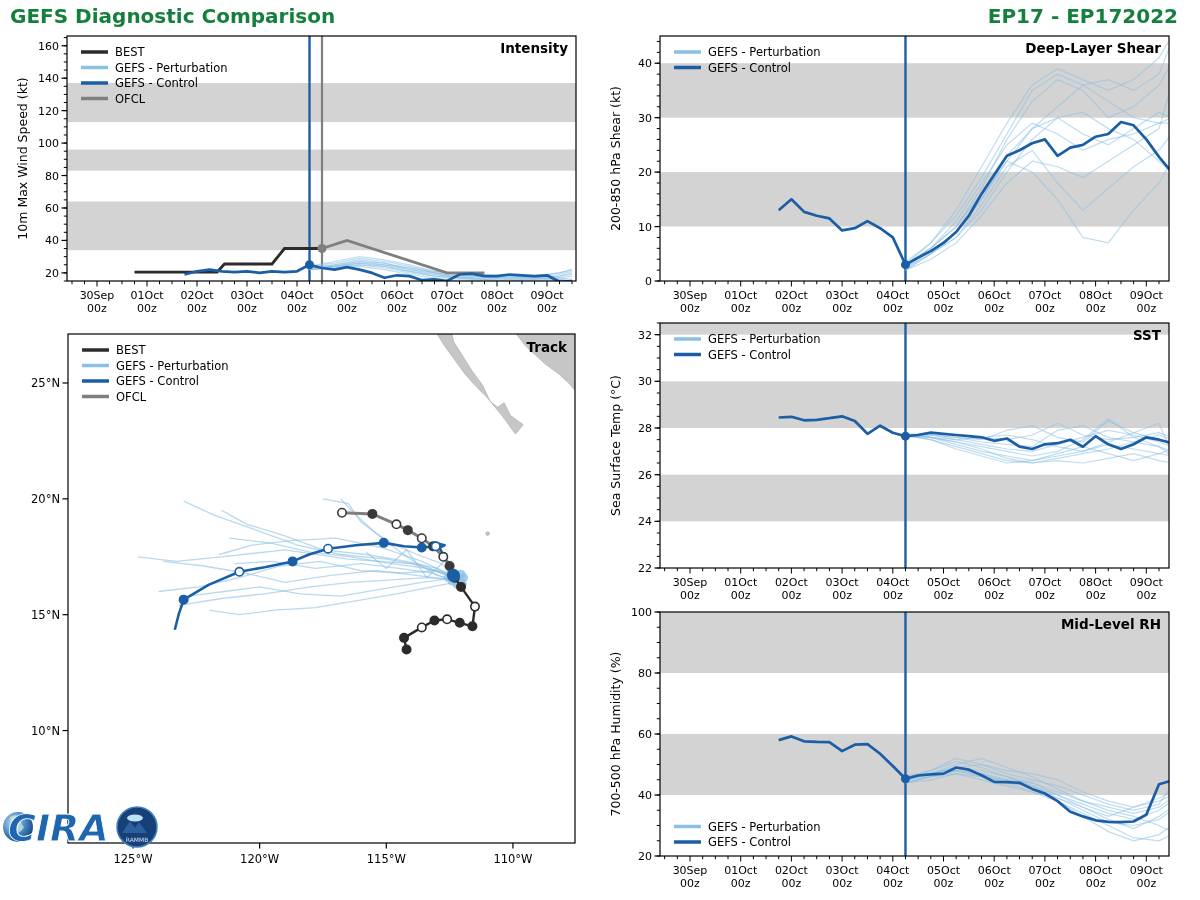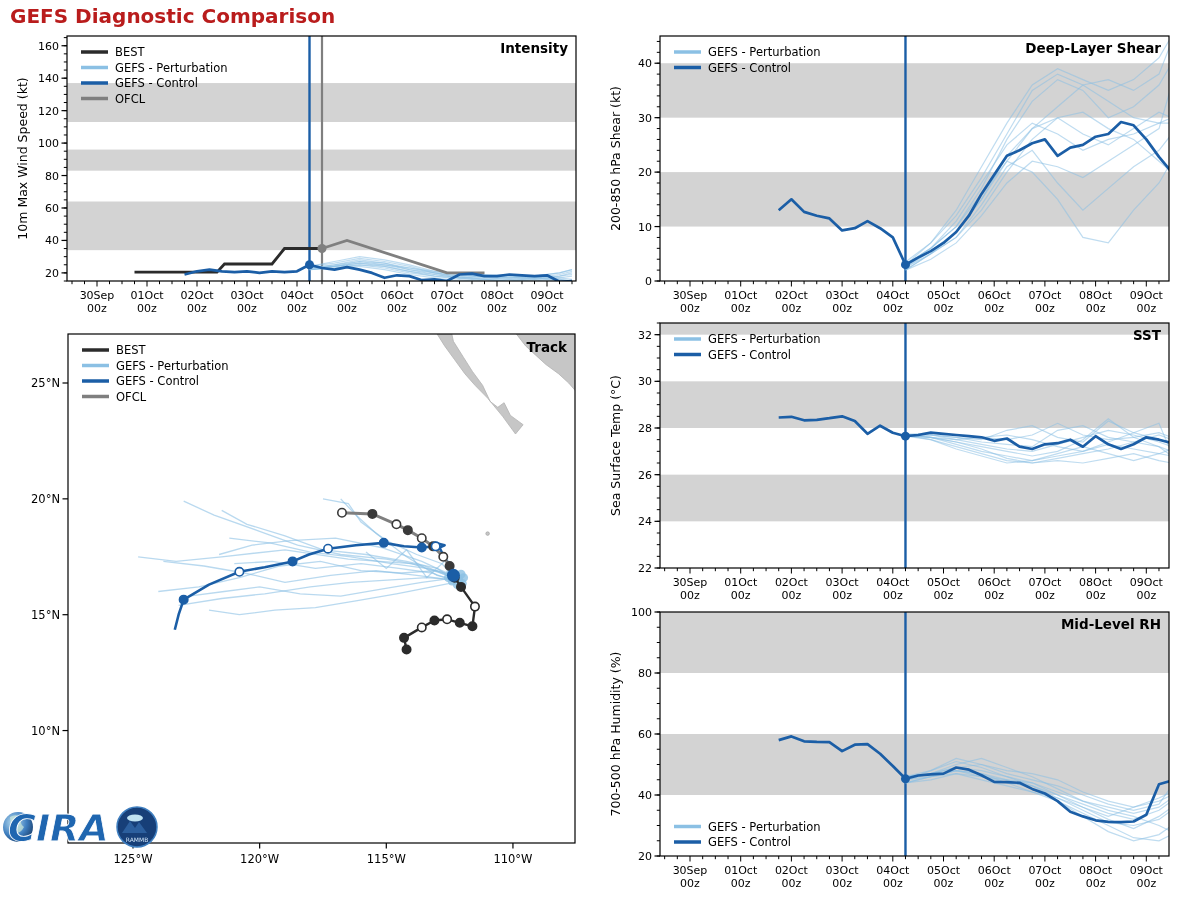--- a/index.html
+++ b/index.html
@@ -1,28 +1,29 @@
 <!DOCTYPE html>
 <html><head>
 <meta charset="utf-8">
 <style>
   html,body{margin:0;padding:0;background:#ffffff;}
   #figure{position:relative;width:1200px;height:900px;background:#ffffff;overflow:hidden;
           font-family:"DejaVu Sans","Liberation Sans",sans-serif;}
-  .fig-title{position:absolute;top:4px;font-size:20px;font-weight:bold;color:#b91c1c;}
+  .fig-title{position:absolute;top:4px;font-size:20px;font-weight:bold;color:#15803d;}
   #title-left{left:10px;}
   #title-right{right:22px;}
   #plots{position:absolute;left:0;top:0;}
   #logo{position:absolute;left:2px;top:799px;width:170px;height:56px;}
 </style>
 </head>
 <body>
 
 <div id="figure">
   <div id="title-left" class="fig-title">GEFS Diagnostic Comparison</div>
+  <div id="title-right" class="fig-title">EP17 - EP172022</div>
 
   <svg id="plots" width="1200" height="900">
       <g>
         <clipPath id="clip-intensity">
           <rect x="67" y="36" width="509" height="245"></rect>
         </clipPath>
         <g clip-path="url(#clip-intensity)">
           <rect x="67" y="201.49668874172187" width="509" height="48.6754966887417" fill="#d3d3d3"></rect>
           <rect x="67" y="149.57615894039733" width="509" height="21.092715231788105" fill="#d3d3d3"></rect>
           <rect x="67" y="83.05298013245033" width="509" height="38.94039735099338" fill="#d3d3d3"></rect>

